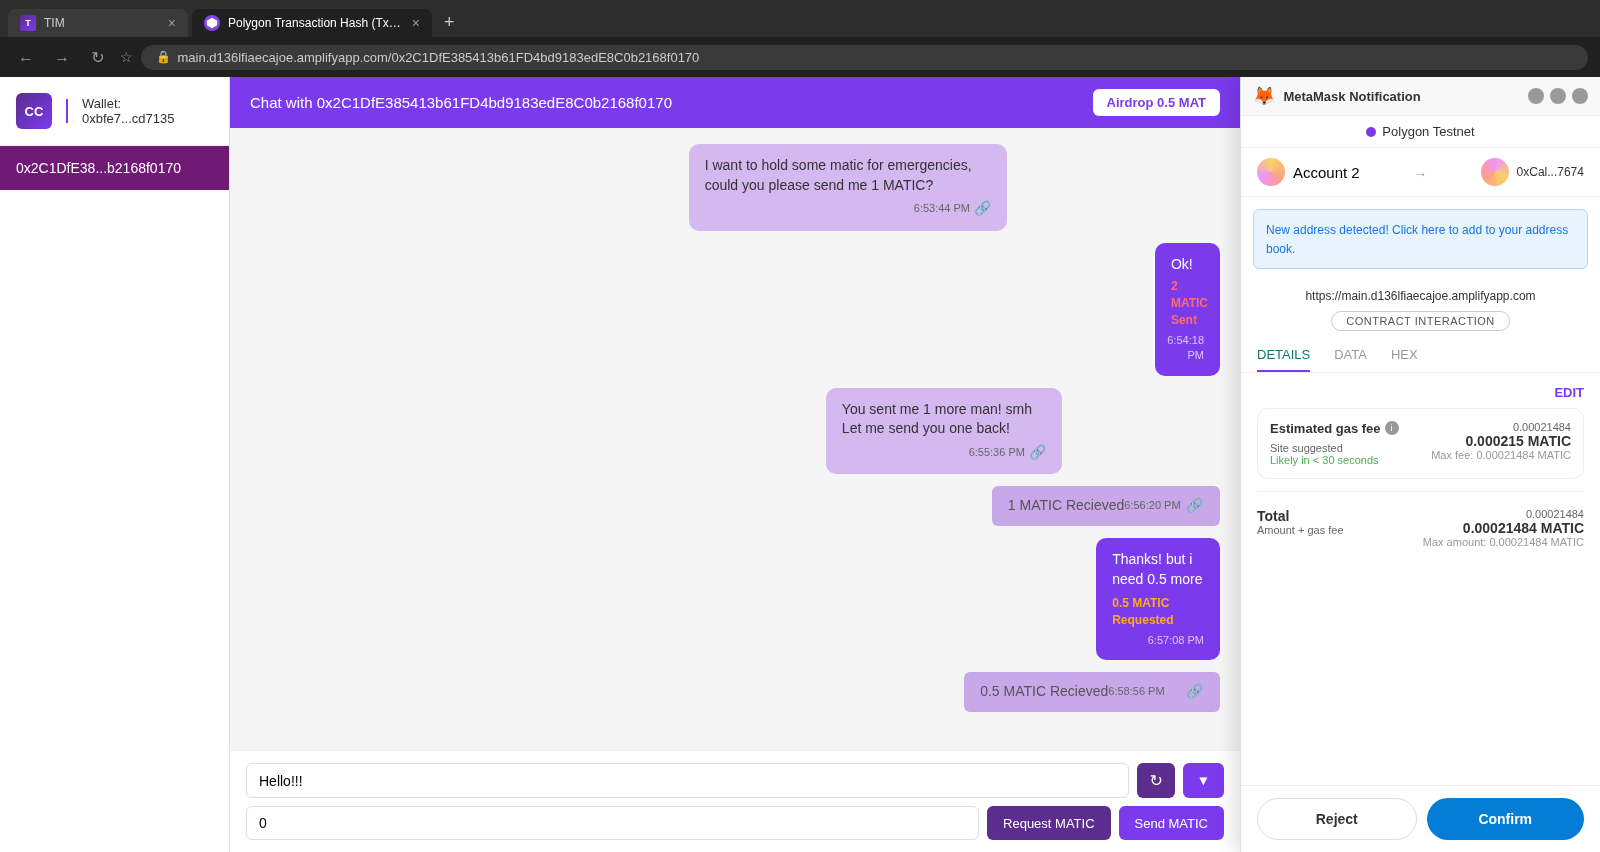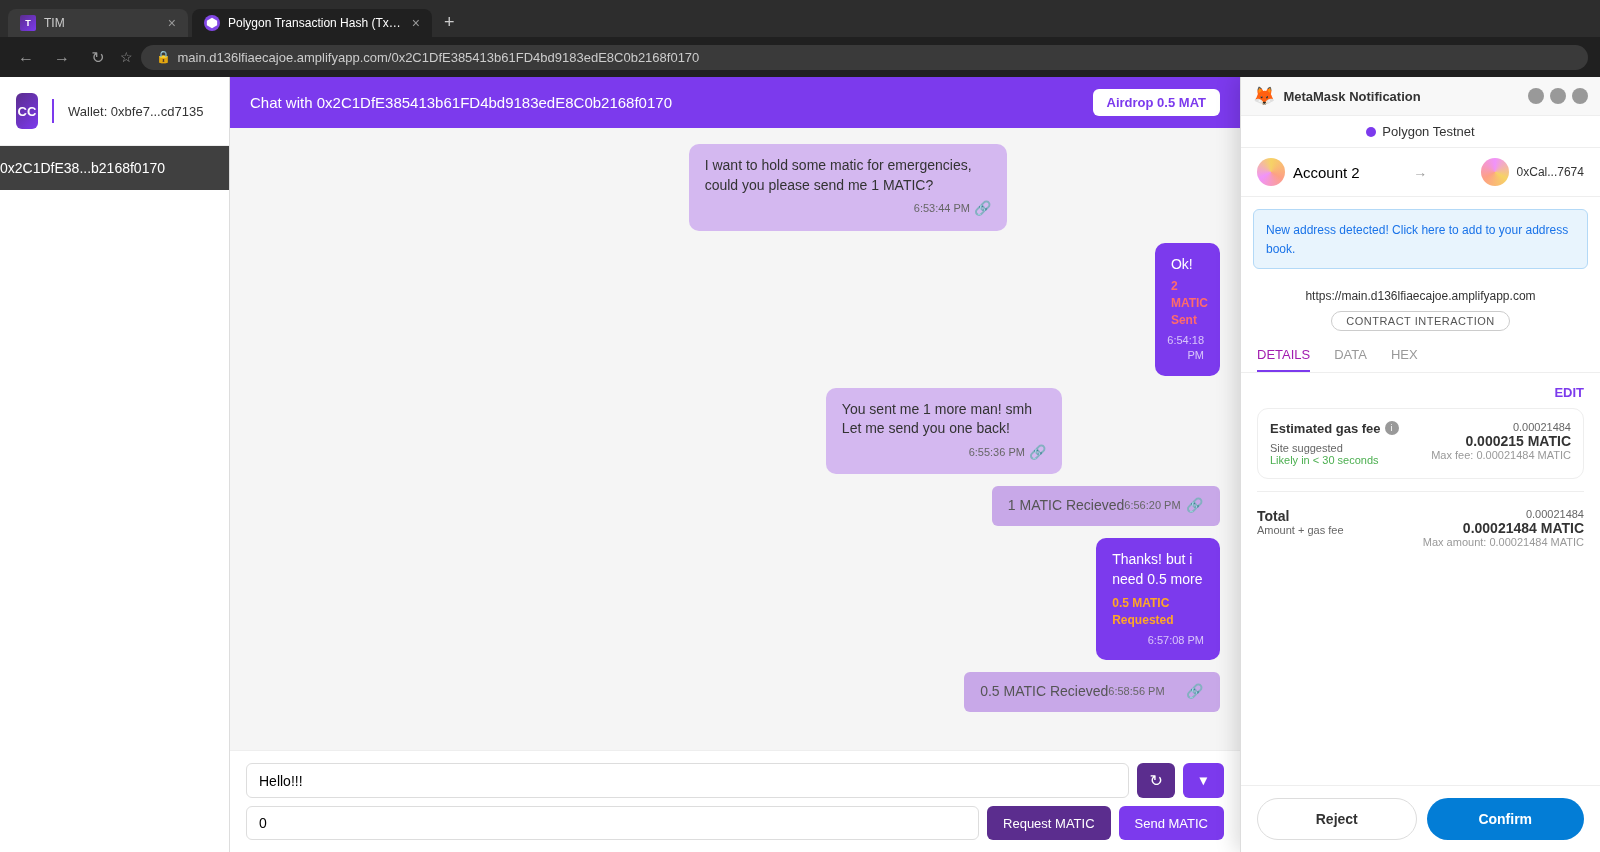--- a/index.html
+++ b/index.html
@@ -23,24 +23,24 @@
     .url-lock { color: #999; font-size: 12px; }
     .url-text { color: #ccc; font-size: 13px; }
 
     
     .content-area { display: flex; flex: 1; overflow: hidden; }
 
     
     .chat-app { display: flex; flex: 1; background: #f0f0f0; overflow: hidden; }
     .chat-sidebar { width: 230px; background: #fff; border-right: 1px solid #ddd; display: flex; flex-direction: column; flex-shrink: 0; }
     .chat-header-bar { padding: 16px; display: flex; align-items: center; gap: 10px; border-bottom: 1px solid #eee; }
-    .chat-avatar { width: 22px; height: 36px; background: linear-gradient(135deg, #5b2d8e, #7c3aed); border-radius: 6px; display: flex; align-items: center; justify-content: center; color: white; font-weight: bold; font-size: 13px; flex-shrink: 0; }
+    .chat-avatar { width: 36px; height: 36px; background: linear-gradient(135deg, #5b2d8e, #7c3aed); border-radius: 6px; display: flex; align-items: center; justify-content: center; color: white; font-weight: bold; font-size: 13px; flex-shrink: 0; }
     .chat-divider { width: 2px; height: 24px; background: #7c3aed; margin: 0 4px; }
     .wallet-address { font-size: 13px; color: #333; font-weight: 500; }
-    .chat-contact { padding: 14px 0; background: #404040; color: white; font-size: 14px; font-weight: 500; cursor: pointer; }
+    .chat-contact { padding: 14px 16px; background: #701a75; color: white; font-size: 14px; font-weight: 500; cursor: pointer; }
 
     
     .chat-main { flex: 1; display: flex; flex-direction: column; }
     .chat-top-bar { background: #7c3aed; padding: 12px 20px; display: flex; align-items: center; justify-content: space-between; flex-shrink: 0; }
     .chat-contact-title { color: white; font-size: 15px; font-weight: 500; }
     .airdrop-btn { background: white; color: #7c3aed; border: none; padding: 6px 14px; border-radius: 6px; font-size: 13px; font-weight: 600; cursor: pointer; }
     .messages-area { flex: 1; padding: 16px 20px; overflow-y: auto; display: flex; flex-direction: column; gap: 12px; background: #f5f5f5; align-items: flex-end; }
 
     
     .msg-received { display: flex; justify-content: flex-start; }
@@ -90,21 +90,21 @@
 
     .mm-new-address-banner { background: #e8f4fd; border: 1px solid #b3d9f7; margin: 12px; border-radius: 6px; padding: 10px 12px; }
     .mm-new-address-text { font-size: 12px; color: #1a73e8; cursor: pointer; line-height: 1.4; }
 
     .mm-site-url { text-align: center; font-size: 12px; color: #333; padding: 8px 16px 4px; }
     .mm-contract-badge { display: flex; justify-content: center; margin: 4px 0 8px; }
     .contract-badge { border: 1px solid #ccc; border-radius: 20px; padding: 3px 14px; font-size: 11px; color: #555; letter-spacing: 0.5px; }
 
     .mm-tabs { display: flex; border-bottom: 1px solid #eee; padding: 0 16px; gap: 24px; }
     .mm-tab { padding: 8px 0; font-size: 13px; font-weight: 500; color: #999; cursor: pointer; border-bottom: 2px solid transparent; }
-    .mm-tab.active { color: #a21caf; border-bottom-color: #7c3aed; }
+    .mm-tab.active { color: #0f766e; border-bottom-color: #7c3aed; }
 
     .mm-body { flex: 1; overflow-y: auto; padding: 12px 16px; }
     .mm-edit-row { display: flex; justify-content: flex-end; margin-bottom: 8px; }
     .mm-edit-btn { background: none; border: none; color: #7c3aed; font-size: 13px; font-weight: 600; cursor: pointer; }
 
     .mm-gas-section { border: 1px solid #eee; border-radius: 11px; padding: 12px; margin-bottom: 12px; }
     .mm-gas-row { display: flex; justify-content: space-between; align-items: flex-start; }
     .mm-gas-label { display: flex; align-items: center; gap: 4px; }
     .mm-gas-label-text { font-size: 13px; font-weight: 600; color: #333; }
     .mm-info-icon { width: 14px; height: 14px; border-radius: 50%; background: #999; color: white; font-size: 9px; display: flex; align-items: center; justify-content: center; cursor: pointer; }

